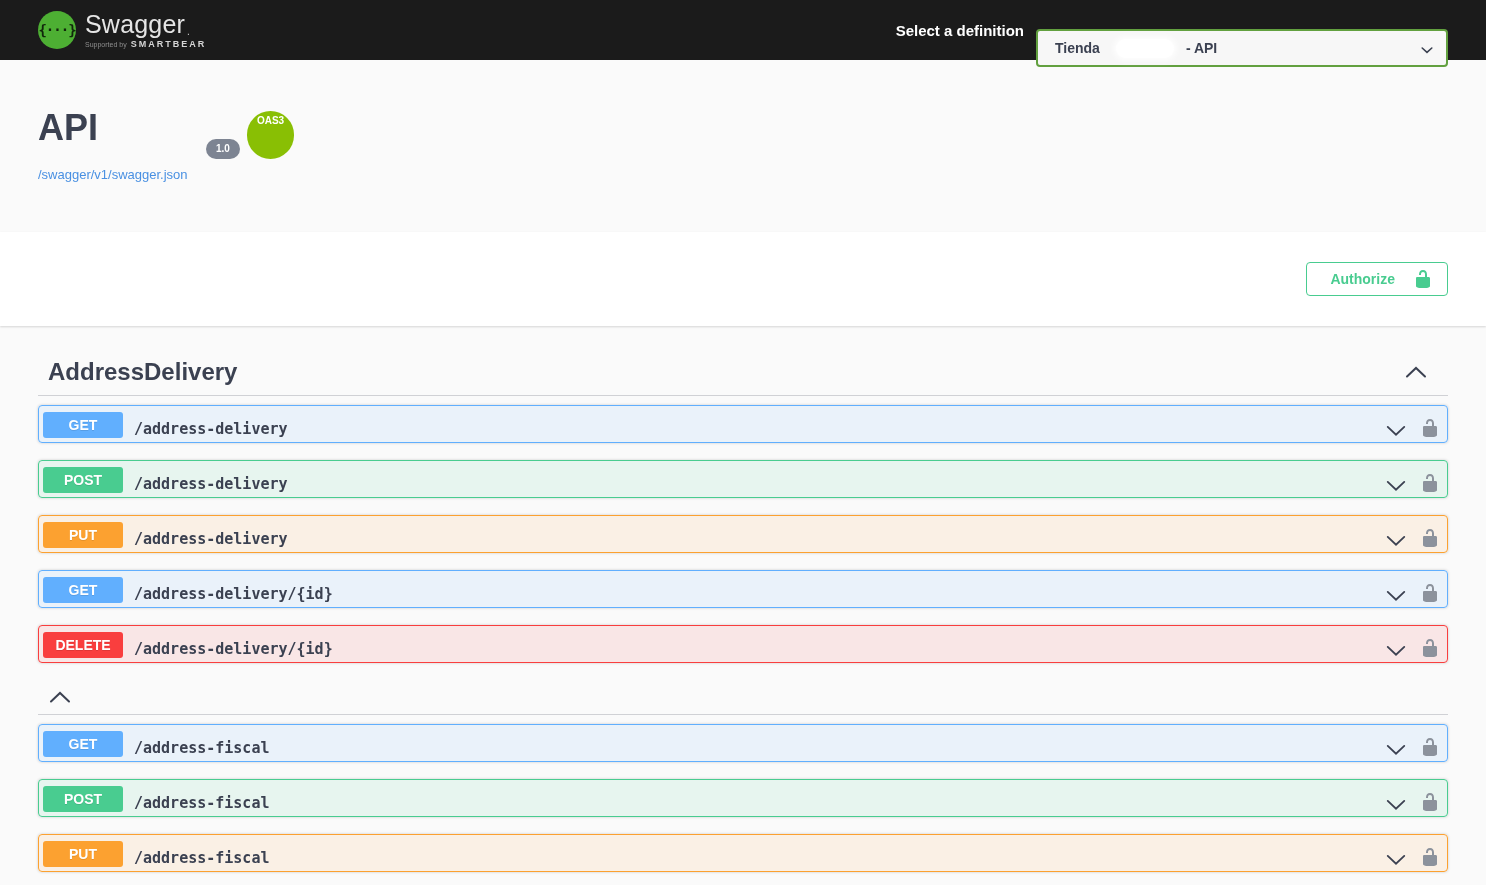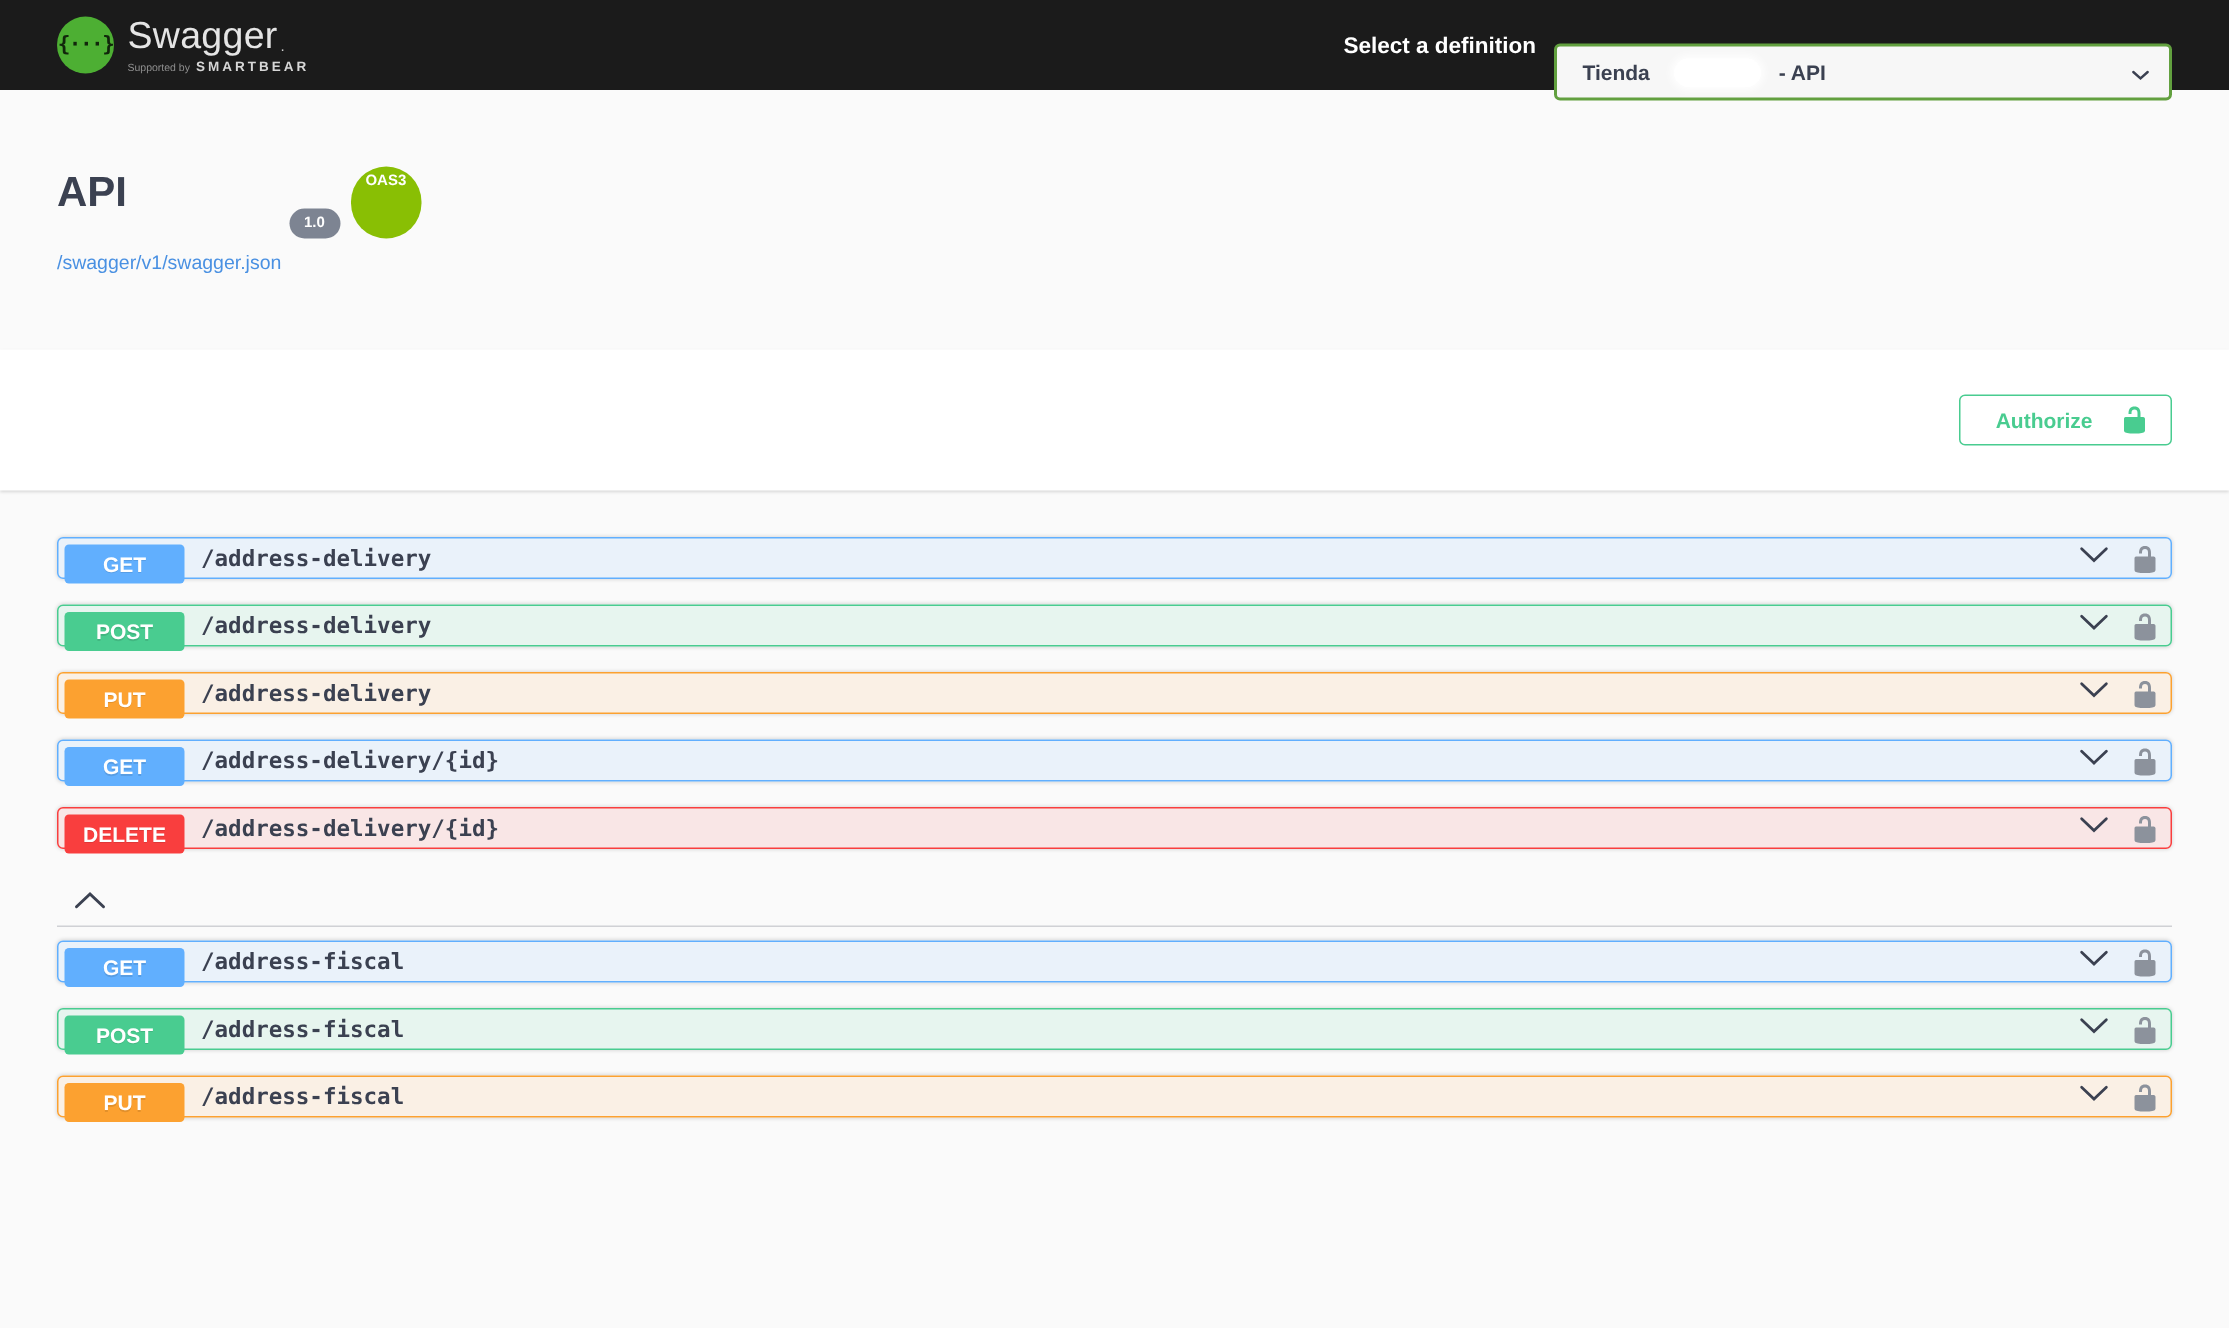--- a/index.html
+++ b/index.html
@@ -57,21 +57,21 @@
   .redaction{
     width:58px;height:19px;border-radius:10px;background:#ffffff;
     box-shadow:0 0 6px 2px rgba(255,255,255,.95);
     margin:0 12px 0 16px;
   }
   .select-chevron{position:absolute;right:11px;top:11px;}
 
   
   .info-section{background:var(--page-bg);padding:48px 0 49px;}
   .title-row{display:flex;align-items:flex-start;}
-  .api-title{font-size:28px;font-weight:bold;color:var(--text);line-height:40px;}
+  .api-title{font-size:36px;font-weight:bold;color:var(--text);line-height:40px;}
   .badges{display:flex;gap:7px;margin-left:108px;margin-top:3px;}
   .badge{
     border-radius:57px;padding:4px 10px;font-size:10px;font-weight:bold;
     color:#ffffff;line-height:1.2;
   }
   .badge-version{background:var(--version-badge-bg);margin-top:28px;}
   .badge-oas{background:var(--oas-badge-bg);}
   .spec-link{
     display:inline-block;margin-top:8px;font-size:13px;
     color:var(--link-blue);text-decoration:none;cursor:pointer;
@@ -101,21 +101,21 @@
   .section-title{font-size:24px;font-weight:bold;color:var(--text);line-height:27px;flex:1;}
   .expand-btn,.arrow-btn,.lock-btn{
     background:none;border:none;padding:0;cursor:pointer;line-height:0;
   }
   .operations-group{padding-top:9px;}
   .opblock{
     border:1px solid;border-radius:4px;
     box-shadow:0 0 3px rgba(0,0,0,.19);
     margin:0 0 17px 0;
   }
-  .opblock-summary{display:flex;align-items:flex-start;padding:4px;height:26px;cursor:pointer;}
+  .opblock-summary{display:flex;align-items:flex-end;padding:4px;height:36px;cursor:pointer;}
   .method-badge{
     min-width:80px;text-align:center;border-radius:3px;
     color:#ffffff;font-size:14px;font-weight:bold;
     padding:6px 4px;line-height:1;
     text-shadow:0 1px 0 rgba(0,0,0,.1);
     font-family:"Liberation Sans",sans-serif;
     flex:0 0 auto;
   }
   .op-path{
     flex:1;margin-left:11px;
@@ -182,20 +182,28 @@
       <span>Authorize</span>
       <svg width="20" height="20" viewBox="0 0 20 20">
         <path d="M15.8 8H14V5.6C14 2.703 12.665 1 10 1 7.334 1 6 2.703 6 5.6V6h2v-.801C8 3.754 8.797 3 10 3c1.203 0 2 .754 2 2.199V8H4c-.553 0-1 .646-1 1.199V17c0 .549.428 1.139.951 1.307l1.197.387C5.672 18.861 6.55 19 7.1 19h5.8c.549 0 1.428-.139 1.951-.307l1.196-.387c.524-.167.953-.757.953-1.306V9.199C17 8.646 16.352 8 15.8 8z"></path>
       </svg>
     </button>
   </div>
 </section>
 
 <main class="wrapper operations">
   <section class="opblock-tag-section">
+    <div class="opblock-tag">
+      <h3 class="section-title">AddressDelivery</h3>
+      <button class="expand-btn">
+        <svg width="24" height="14" viewBox="0 0 24 14">
+          <path d="M3 11.5L12 3l9 8.5" fill="none" stroke="#3b4151" stroke-width="2" stroke-linecap="round"></path>
+        </svg>
+      </button>
+    </div>
     <div class="operations-group">
   <div class="opblock" style="border-color: rgb(97, 175, 254); background: rgba(97, 175, 254, 0.1);">
     <div class="opblock-summary">
       <span class="method-badge" style="background: rgb(97, 175, 254);">GET</span>
       <span class="op-path">/address-delivery</span>
       <button class="arrow-btn">
         <svg width="22" height="14" viewBox="0 0 24 14">
           <path d="M3 2.5L12 11l9-8.5" fill="none" stroke-width="2" stroke-linecap="round" stroke="#3b4151"></path>
         </svg>
       </button>

